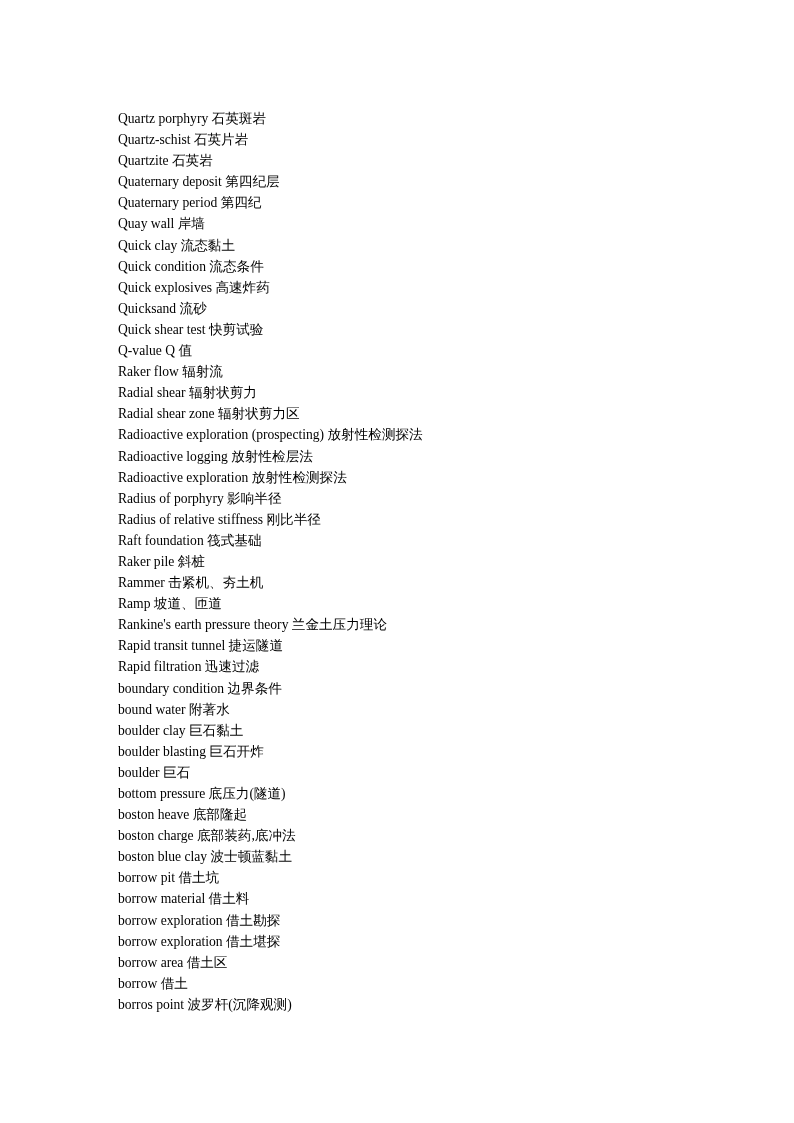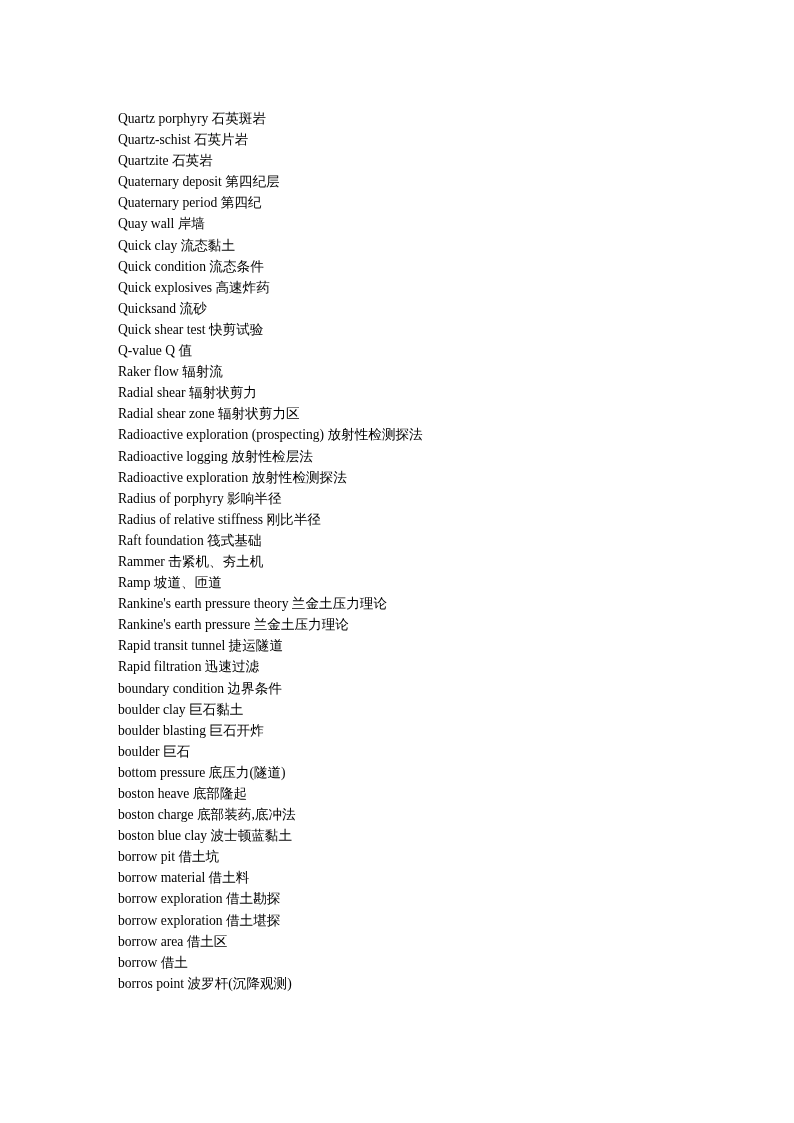--- a/index.html
+++ b/index.html
@@ -57,27 +57,28 @@
       <div class="entry">Q-value Q 值</div>
       <div class="entry">Raker flow 辐射流</div>
       <div class="entry">Radial shear 辐射状剪力</div>
       <div class="entry">Radial shear zone 辐射状剪力区</div>
       <div class="entry">Radioactive exploration (prospecting) 放射性检测探法</div>
       <div class="entry">Radioactive logging 放射性检层法</div>
       <div class="entry">Radioactive exploration 放射性检测探法</div>
       <div class="entry">Radius of porphyry 影响半径</div>
       <div class="entry">Radius of relative stiffness 刚比半径</div>
       <div class="entry">Raft foundation 筏式基础</div>
+      <div class="entry">Raker pile 斜桩</div>
       <div class="entry">Rammer 击紧机、夯土机</div>
       <div class="entry">Ramp 坡道、匝道</div>
       <div class="entry">Rankine's earth pressure theory 兰金土压力理论</div>
-      <div class="entry">Rankine's earth pressure 兰金土压力理论</div>
       <div class="entry">Rapid transit tunnel 捷运隧道</div>
       <div class="entry">Rapid filtration 迅速过滤</div>
       <div class="entry">boundary condition 边界条件</div>
+      <div class="entry">bound water 附著水</div>
       <div class="entry">boulder clay 巨石黏土</div>
       <div class="entry">boulder blasting 巨石开炸</div>
       <div class="entry">boulder 巨石</div>
       <div class="entry">bottom pressure 底压力(隧道)</div>
       <div class="entry">boston heave 底部隆起</div>
       <div class="entry">boston charge 底部装药,底冲法</div>
       <div class="entry">boston blue clay 波士顿蓝黏土</div>
       <div class="entry">borrow pit 借土坑</div>
       <div class="entry">borrow material 借土料</div>
       <div class="entry">borrow exploration 借土勘探</div>

